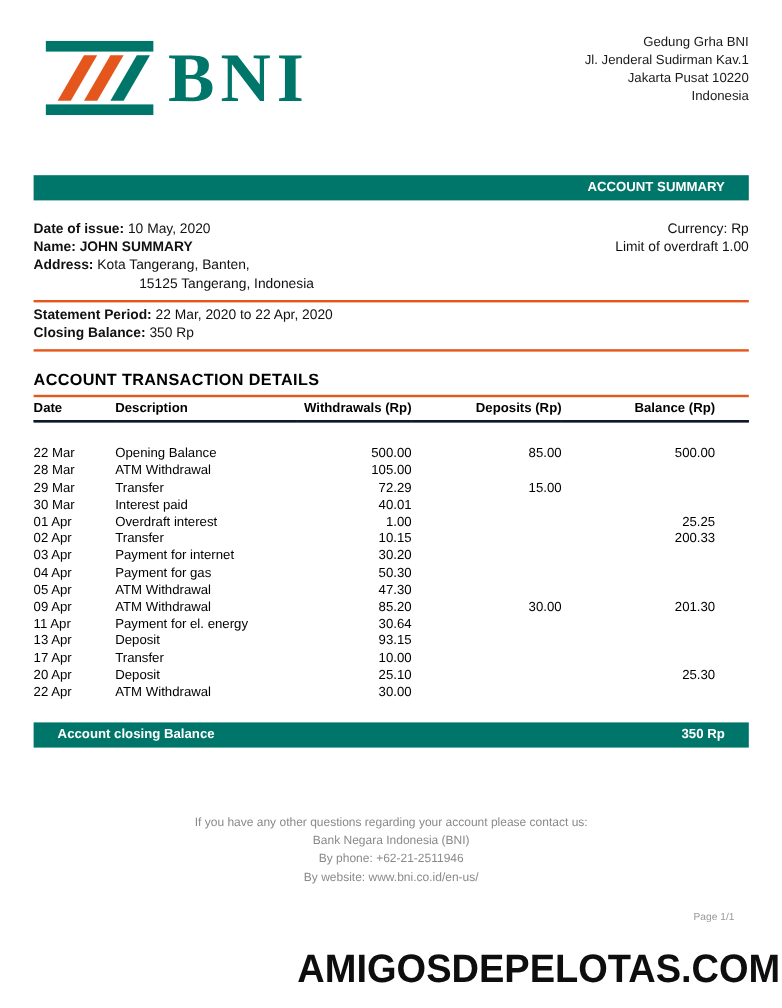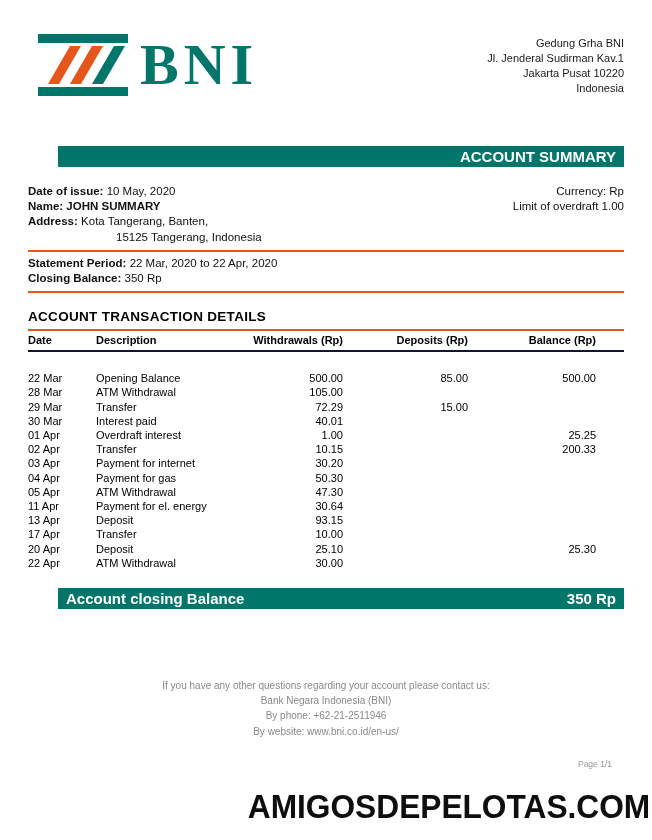--- a/index.html
+++ b/index.html
@@ -1,27 +1,27 @@
 <!DOCTYPE html>
 <html><head>
 <meta charset="utf-8">
 <style>
   html,body{margin:0;padding:0;}
   body{width:652px;height:840px;background:#ffffff;font-family:"Liberation Sans",sans-serif;color:#000;}
   .page{position:relative;width:652px;height:840px;overflow:hidden;background:#fff;}
 
   
-  .header{display:flex;justify-content:space-between;align-items:flex-end;padding:26px 28px 0 28px;}
+  .header{display:flex;justify-content:space-between;align-items:flex-start;padding:26px 28px 0 28px;}
   .logo{display:flex;align-items:center;margin-top:8px;margin-left:10px;}
   .logo svg{display:block;}
   .logo-text{font-family:"Liberation Serif",serif;font-size:58px;font-weight:700;color:#00766B;letter-spacing:5px;margin-left:12px;line-height:58px;}
   .bank-address{text-align:right;font-size:11px;line-height:15px;color:#1a1a1a;padding-top:2px;}
 
   .content{padding:0 28px;}
-  .bar{background:#00766B;color:#fff;font-size:15px;font-weight:bold;height:21px;line-height:21px;padding:0 8px;margin-left:30px;}
+  .bar{background:#00766B;color:#fff;font-size:11px;font-weight:bold;height:21px;line-height:21px;padding:0 20px;}
   .summary-bar{margin-top:50px;text-align:right;}
 
   
   .summary{position:relative;margin-top:17px;font-size:11.5px;line-height:15.2px;color:#111;}
   .summary b{font-weight:bold;}
   .name-value{font-weight:bold;}
   .addr2{padding-left:88px;}
   .rule-orange{height:2px;background:#E4561C;margin:5px 0 4px 0;}
   .summary-right{position:absolute;top:0;right:0;text-align:right;margin-left:11px;}
 
@@ -192,20 +192,27 @@
             <td class="num last"></td>
           </tr>
           <tr>
             <td>05 Apr</td>
             <td>ATM Withdrawal</td>
             <td class="num">47.30</td>
             <td class="num"></td>
             <td class="num last"></td>
           </tr>
           <tr>
+            <td>09 Apr</td>
+            <td>ATM Withdrawal</td>
+            <td class="num">85.20</td>
+            <td class="num">30.00</td>
+            <td class="num last">201.30</td>
+          </tr>
+          <tr>
             <td>11 Apr</td>
             <td>Payment for el. energy</td>
             <td class="num">30.64</td>
             <td class="num"></td>
             <td class="num last"></td>
           </tr>
           <tr>
             <td>13 Apr</td>
             <td>Deposit</td>
             <td class="num">93.15</td>

